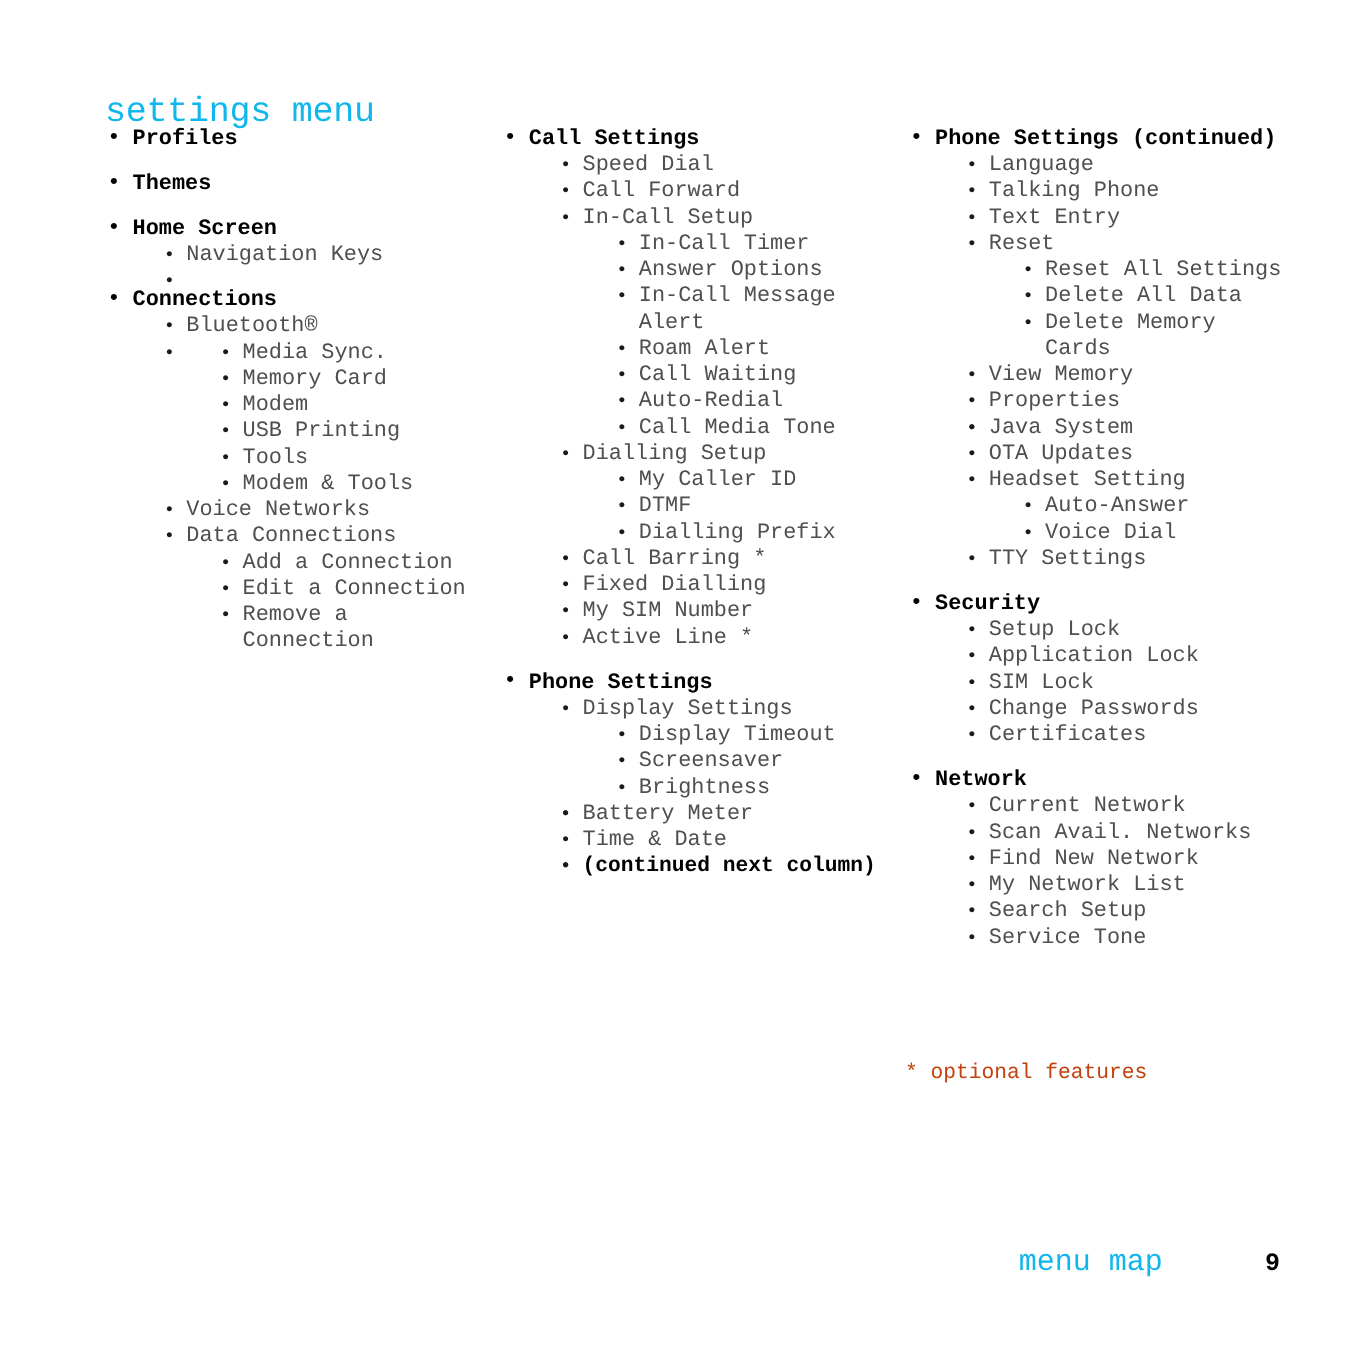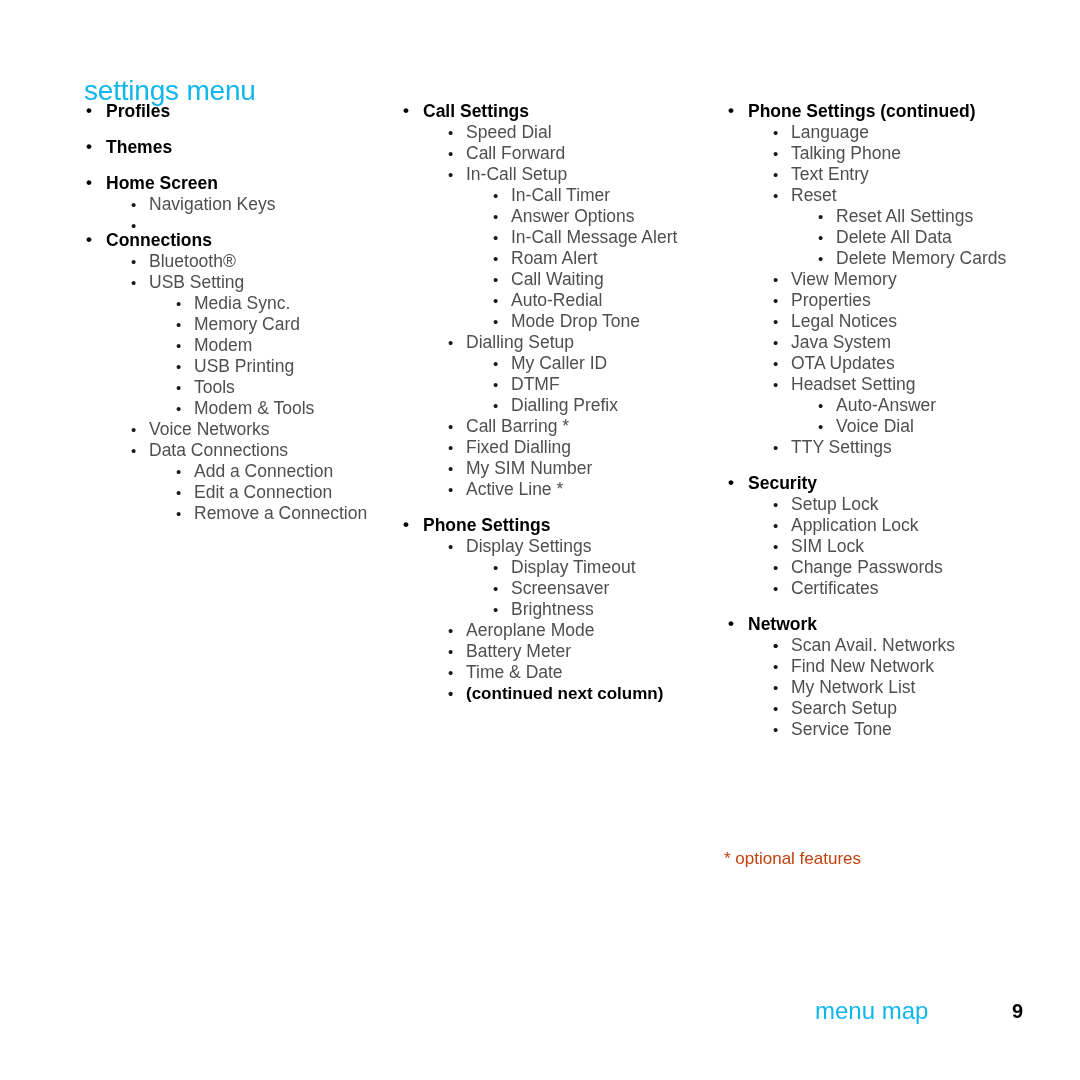--- a/index.html
+++ b/index.html
@@ -12,20 +12,21 @@
     height: 1080px;
     position: relative;
     font-family: "Liberation Sans", sans-serif;
     overflow: hidden;
     -webkit-font-smoothing: antialiased;
   }
 
   #page {
     position: absolute;
     inset: 0;
+    font-family: Liberation Mono, monospace;
   }
 
   
   .page-title {
     position: absolute;
     left: 84px;
     top: 56px;
     font-size: 28px;
     font-weight: 400;
     letter-spacing: -0.2px;
@@ -172,21 +173,20 @@
         <div class="item lvl1">
           <span class="bullet">•</span>
           <span class="txt">Connections</span>
         </div>
         <div class="item lvl2">
           <span class="bullet">•</span>
           <span class="txt">Bluetooth®</span>
         </div>
         <div class="item lvl2">
           <span class="bullet">•</span>
-          <span class="txt">USB Setting</span>
         </div>
         <div class="item lvl3">
           <span class="bullet">•</span>
           <span class="txt">Media Sync.</span>
         </div>
         <div class="item lvl3">
           <span class="bullet">•</span>
           <span class="txt">Memory Card</span>
         </div>
         <div class="item lvl3">
@@ -262,21 +262,21 @@
         <div class="item lvl3">
           <span class="bullet">•</span>
           <span class="txt">Call Waiting</span>
         </div>
         <div class="item lvl3">
           <span class="bullet">•</span>
           <span class="txt">Auto-Redial</span>
         </div>
         <div class="item lvl3">
           <span class="bullet">•</span>
-          <span class="txt">Mode Drop Tone</span>
+          <span class="txt">Call Media Tone</span>
         </div>
         <div class="item lvl2">
           <span class="bullet">•</span>
           <span class="txt">Dialling Setup</span>
         </div>
         <div class="item lvl3">
           <span class="bullet">•</span>
           <span class="txt">My Caller ID</span>
         </div>
         <div class="item lvl3">
@@ -318,21 +318,20 @@
         <div class="item lvl3">
           <span class="bullet">•</span>
           <span class="txt">Screensaver</span>
         </div>
         <div class="item lvl3">
           <span class="bullet">•</span>
           <span class="txt">Brightness</span>
         </div>
         <div class="item lvl2">
           <span class="bullet">•</span>
-          <span class="txt">Aeroplane Mode</span>
         </div>
         <div class="item lvl2">
           <span class="bullet">•</span>
           <span class="txt">Battery Meter</span>
         </div>
         <div class="item lvl2">
           <span class="bullet">•</span>
           <span class="txt">Time &amp; Date</span>
         </div>
         <div class="item lvl2 strong">
@@ -376,21 +375,20 @@
         <div class="item lvl2">
           <span class="bullet">•</span>
           <span class="txt">View Memory</span>
         </div>
         <div class="item lvl2">
           <span class="bullet">•</span>
           <span class="txt">Properties</span>
         </div>
         <div class="item lvl2">
           <span class="bullet">•</span>
-          <span class="txt">Legal Notices</span>
         </div>
         <div class="item lvl2">
           <span class="bullet">•</span>
           <span class="txt">Java System</span>
         </div>
         <div class="item lvl2">
           <span class="bullet">•</span>
           <span class="txt">OTA Updates</span>
         </div>
         <div class="item lvl2">
@@ -432,20 +430,21 @@
         <div class="item lvl2">
           <span class="bullet">•</span>
           <span class="txt">Certificates</span>
         </div>
         <div class="item lvl1">
           <span class="bullet">•</span>
           <span class="txt">Network</span>
         </div>
         <div class="item lvl2">
           <span class="bullet">•</span>
+          <span class="txt">Current Network</span>
         </div>
         <div class="item lvl2">
           <span class="bullet">•</span>
           <span class="txt">Scan Avail. Networks</span>
         </div>
         <div class="item lvl2">
           <span class="bullet">•</span>
           <span class="txt">Find New Network</span>
         </div>
         <div class="item lvl2">

